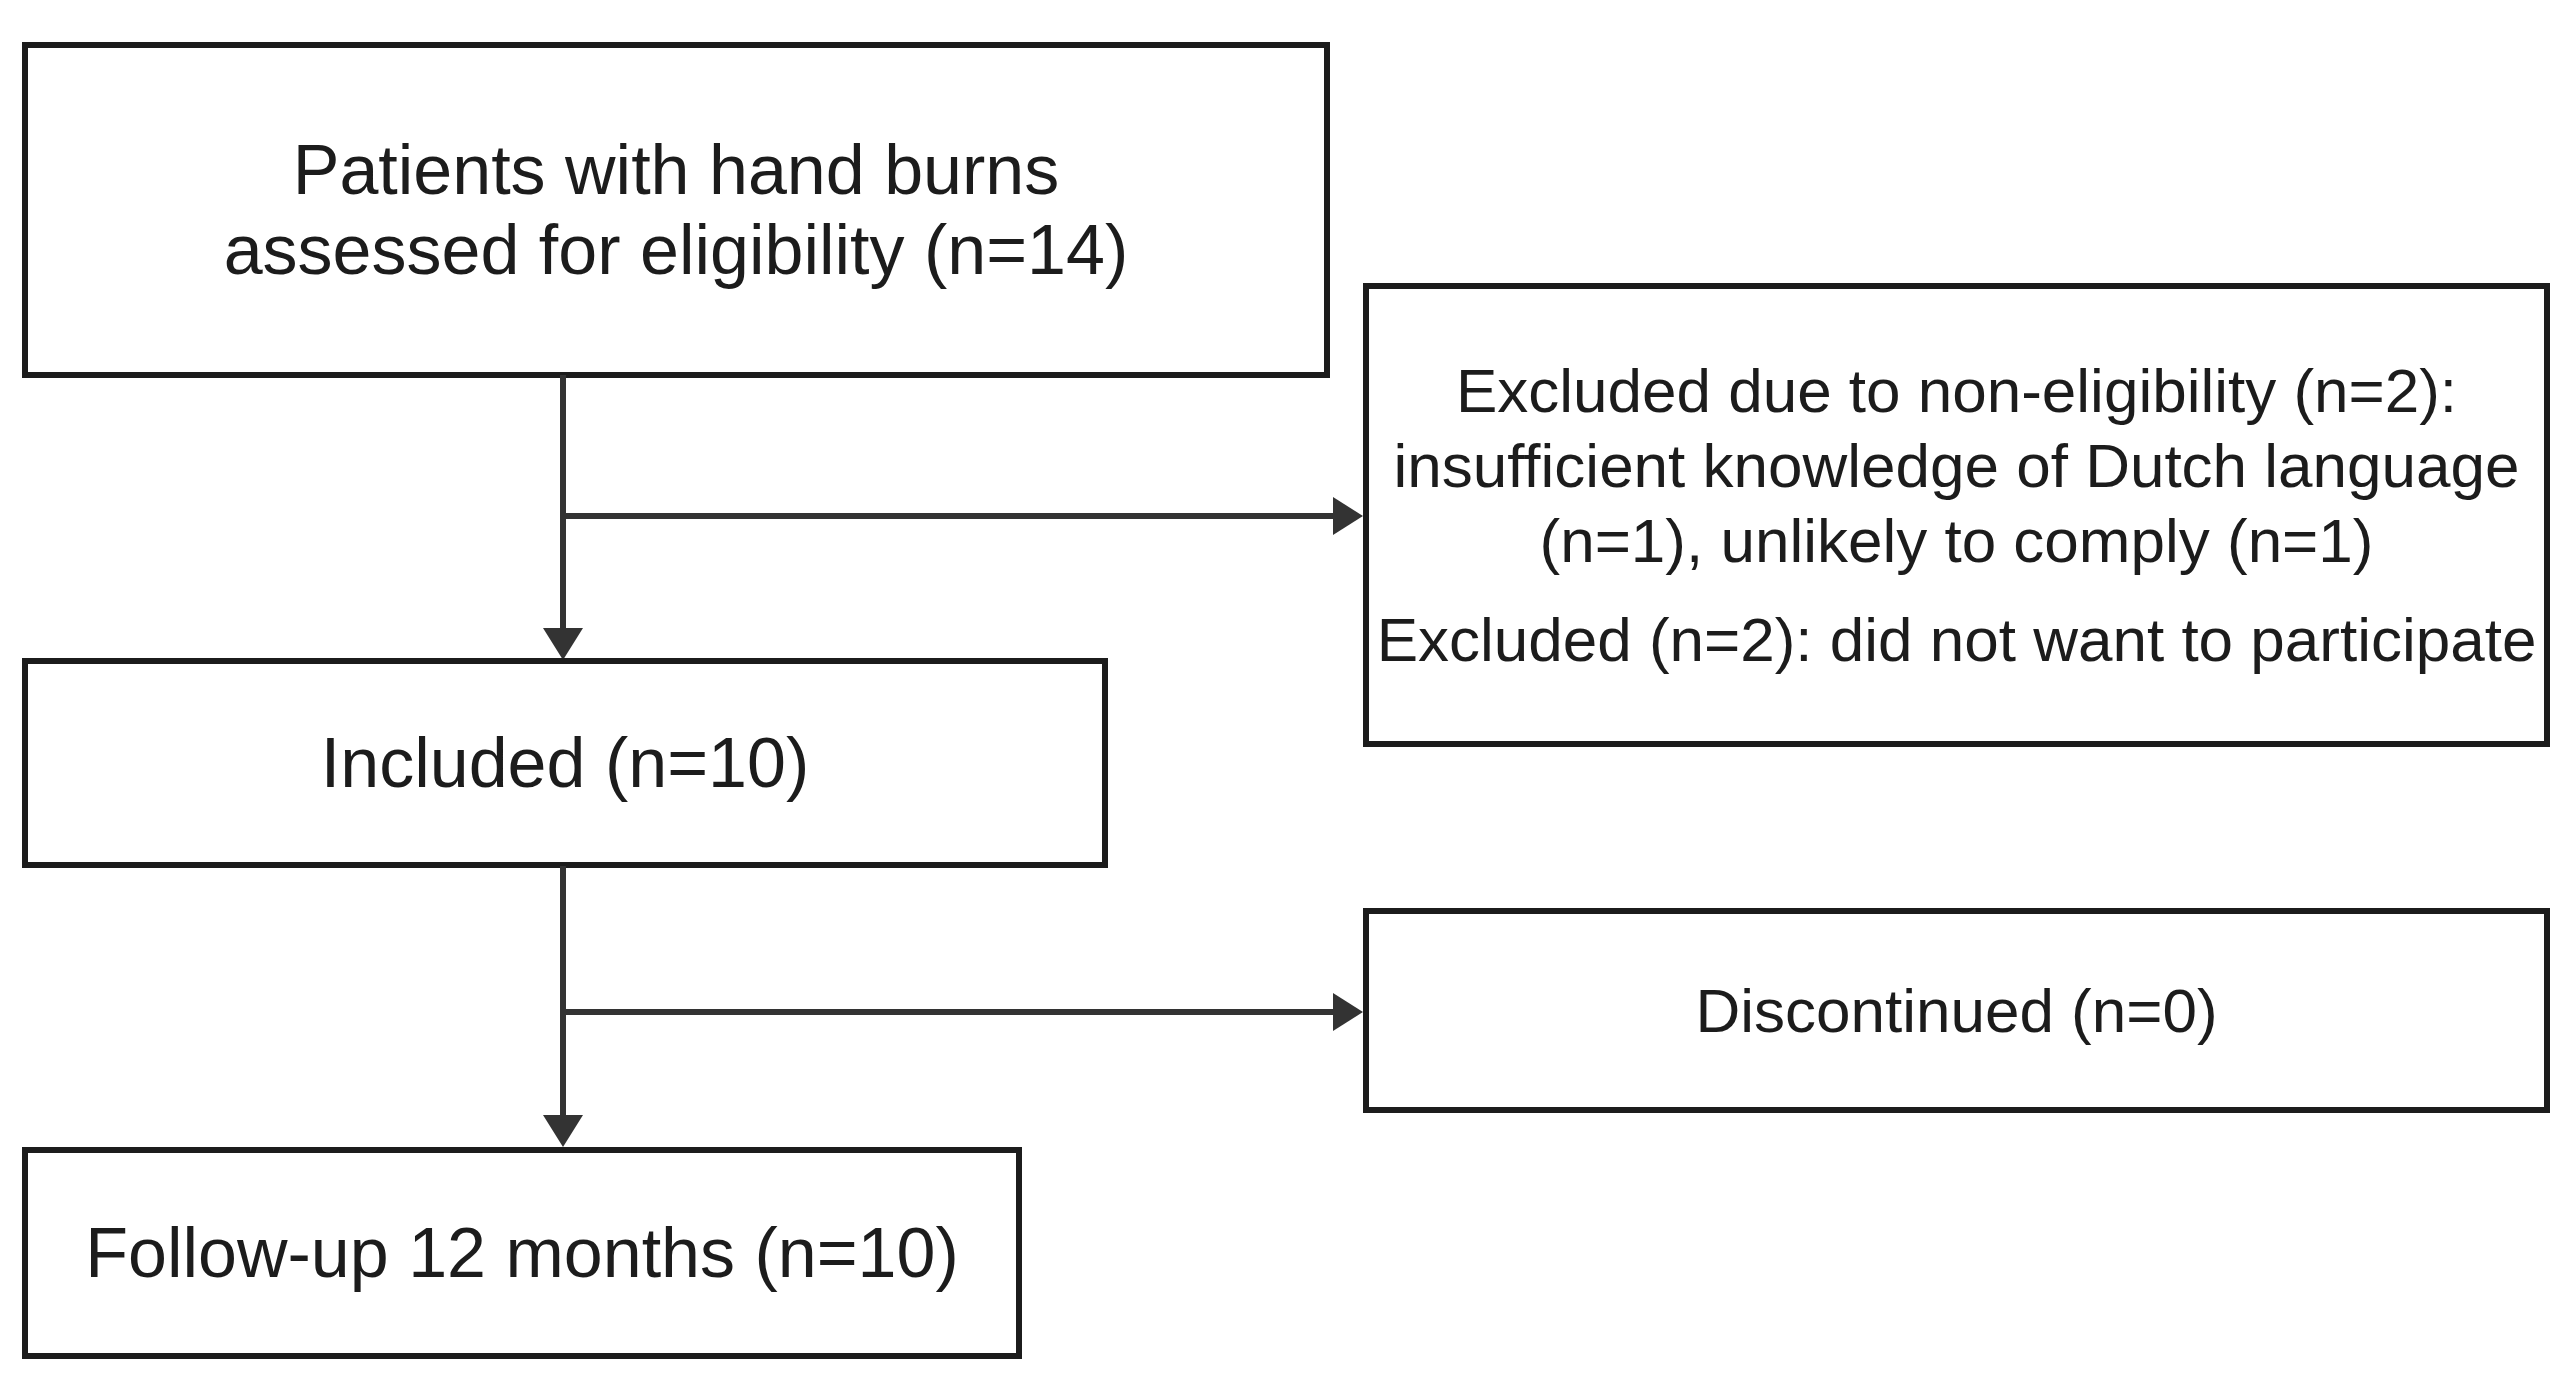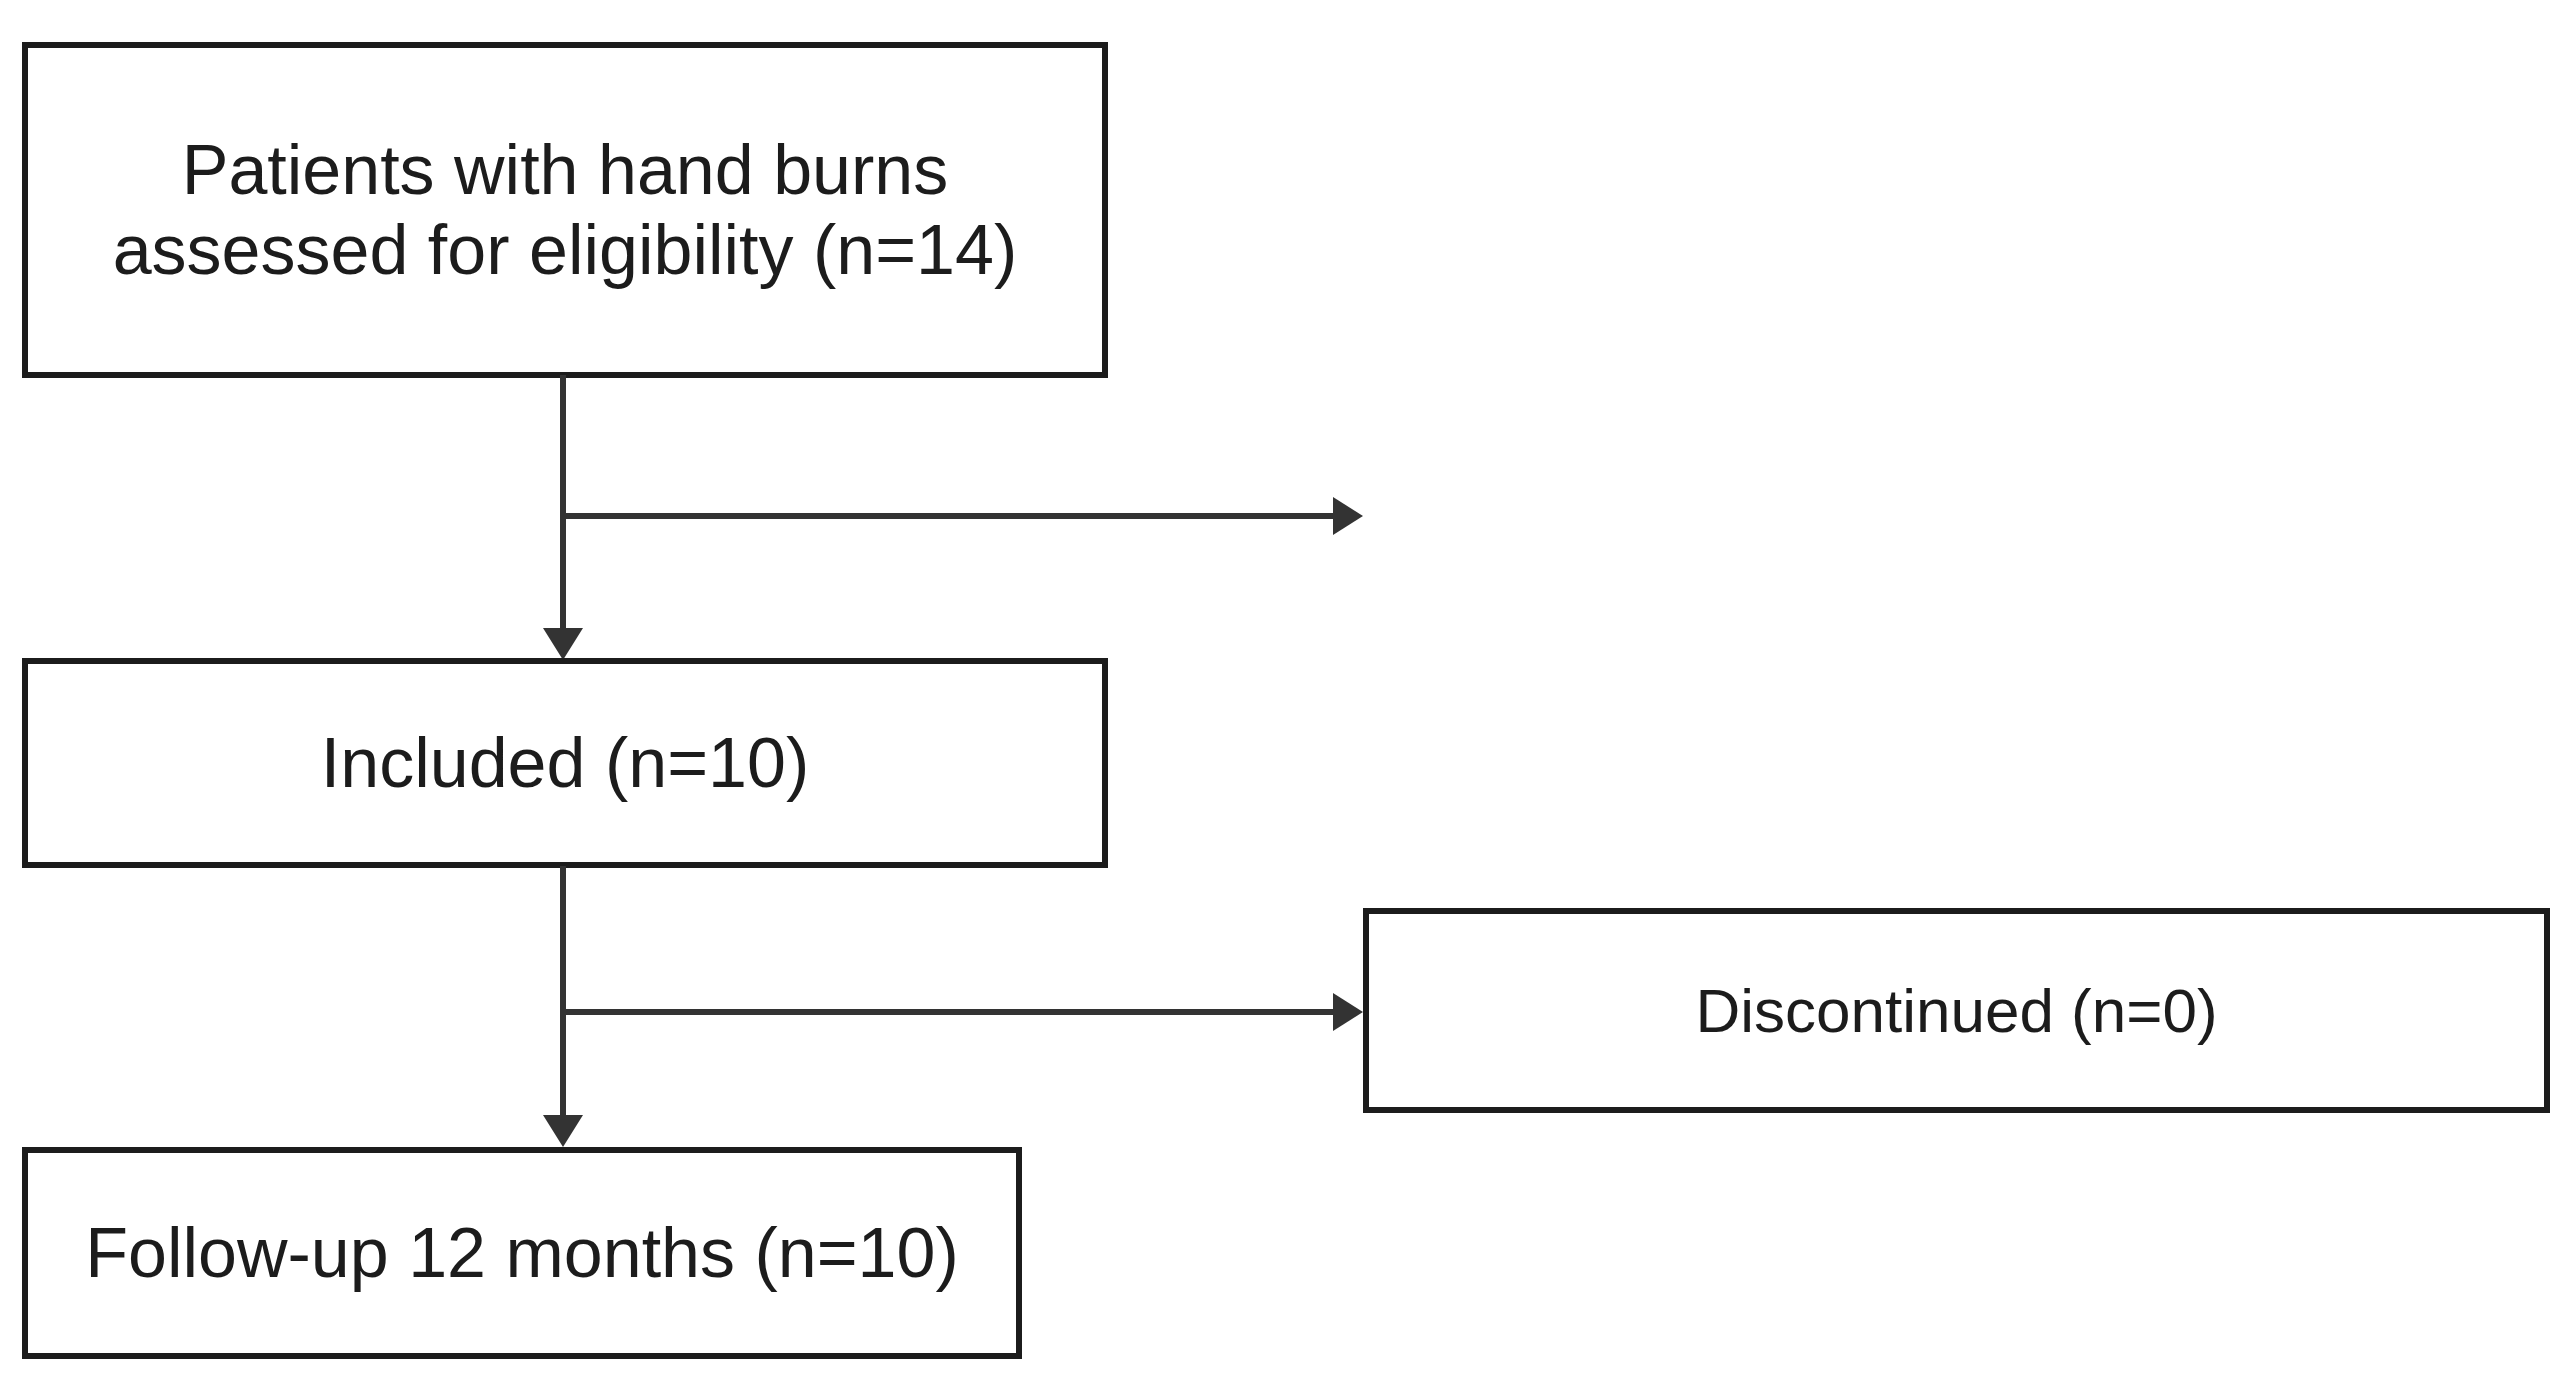--- a/index.html
+++ b/index.html
@@ -33,21 +33,21 @@
   }
   .big-text {
     font-size: 70px;
     line-height: 80px;
   }
   .small-text {
     font-size: 62px;
     line-height: 75px;
   }
   
-  #box-assessed     { left: 22px;   top: 42px;   width: 1086px; height: 336px; }
+  #box-assessed     { left: 22px;   top: 42px;   width: 1308px; height: 336px; }
   #box-excluded     { left: 1363px; top: 283px;  width: 1187px; height: 464px; }
   #box-included     { left: 22px;   top: 658px;  width: 1086px; height: 210px; }
   #box-discontinued { left: 1363px; top: 908px;  width: 1187px; height: 205px; align-items: center; }
   #box-followup     { left: 22px;   top: 1147px; width: 1000px; height: 212px; }
   #excluded-para2   { margin-top: 24px; }
 
   
   .connector {
     position: absolute;
     background: #333333;
@@ -86,20 +86,26 @@
   <div class="box" id="box-assessed">
     <div class="box-text big-text">Patients with hand burns
 assessed for eligibility (n=14)</div>
   </div>
 
   <div class="connector" id="vline-1"></div>
   <div class="arrowhead arrow-down" id="arrowhead-1"></div>
   <div class="connector" id="hline-1"></div>
   <div class="arrowhead arrow-right" id="arrowhead-2"></div>
 
+  <div class="box" id="box-excluded">
+    <div class="box-text small-text" id="excluded-para1">Excluded due to non-eligibility (n=2):
+insufficient knowledge of Dutch language
+(n=1), unlikely to comply (n=1)</div>
+    <div class="box-text small-text" id="excluded-para2">Excluded (n=2): did not want to participate</div>
+  </div>
 
   <div class="box" id="box-included">
     <div class="box-text big-text">Included (n=10)</div>
   </div>
 
   <div class="connector" id="vline-2"></div>
   <div class="arrowhead arrow-down" id="arrowhead-3"></div>
   <div class="connector" id="hline-2"></div>
   <div class="arrowhead arrow-right" id="arrowhead-4"></div>
 

